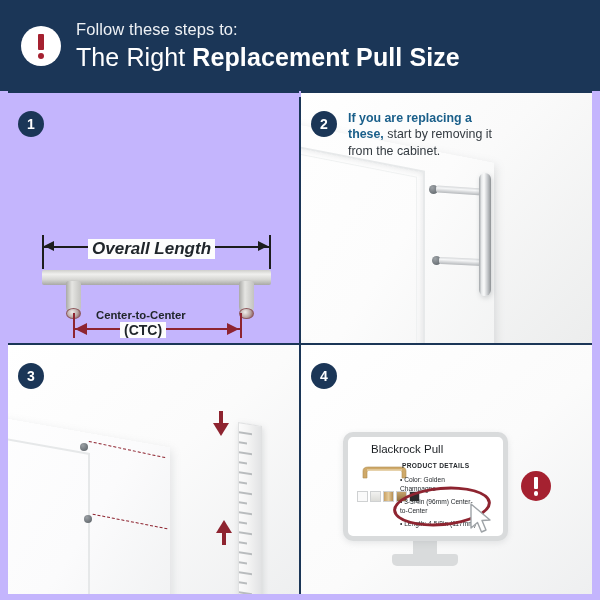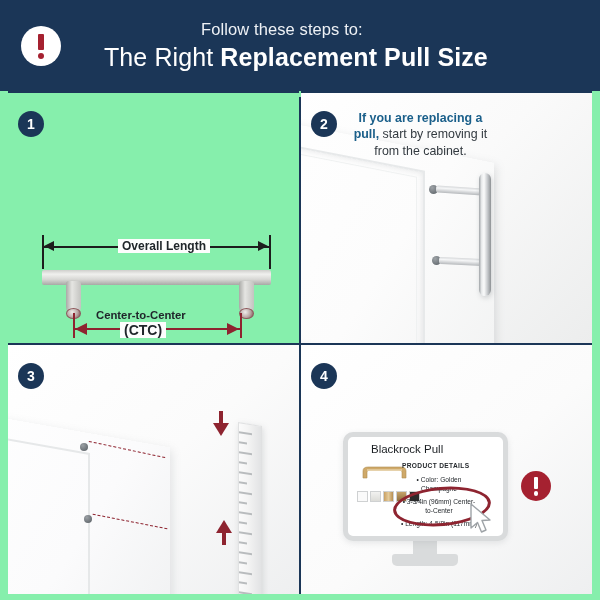--- a/index.html
+++ b/index.html
@@ -5,22 +5,21 @@
   html,body{margin:0;padding:0;}
   body{
     width:600px;height:600px;
     font-family:"Liberation Sans", sans-serif;
     background:#ffffff;
     overflow:hidden;
   }
   .infographic{
     position:relative;
     width:600px;height:600px;
-    background:#86efac;
-    text-align:center;
+    background:#c4b5fd;
   }
 
   
   .header{
     position:absolute;left:0;top:0;width:600px;height:91px;
     background:#1b3657;
     display:flex;align-items:center;
   }
   .header-icon{
     width:40px;height:40px;border-radius:50%;
@@ -35,21 +34,21 @@
   }
   .header-icon .bang-dot{
     position:absolute;left:50%;top:27px;width:6px;height:6px;
     margin-left:-3px;background:#a52130;border-radius:50%;
   }
   .header-text{color:#ffffff;line-height:1;}
   .header-line1{
     font-size:16.5px;font-weight:400;color:#eef1f5;
     letter-spacing:.1px;margin-bottom:7px;
   }
-  .header-line2{font-size:25px;letter-spacing:.1px;white-space:nowrap;margin-left:28px;}
+  .header-line2{font-size:25px;letter-spacing:.1px;white-space:nowrap;}
   .header-line2 .light{font-weight:400;color:#ffffff;}
   .header-line2 .bold{font-weight:700;color:#ffffff;}
 
   
   .grid{
     position:absolute;left:0;top:91px;width:600px;height:509px;
   }
   .vline{
     position:absolute;left:299px;top:6px;width:2px;height:497px;background:#1b3657;
   }
@@ -81,23 +80,23 @@
     font-size:12.4px;line-height:16.4px;color:#333a40;
     max-width:205px;
   }
   .step-text .hl{color:#1a5f8a;font-weight:700;}
   .step-text .hl-ul{color:#1a5f8a;font-weight:700;text-decoration:underline;}
   .step-text .it{font-style:italic;}
 
   
   .p1-art{position:absolute;left:0;top:70px;width:291px;height:180px;}
   .ol-label{
-    position:absolute;left:110px;top:76px;
-    font-size:12px;font-weight:700;color:#20262b;
-    background:#fdfdfd;padding:0 4px;z-index:3;white-space:nowrap;
+    position:absolute;left:80px;top:76px;
+    font-size:17px;font-weight:700;color:#20262b;
+    background:#fdfdfd;padding:0 4px;z-index:3;white-space:nowrap;font-style:italic;
   }
   .ol-line{position:absolute;left:35px;top:83px;width:228px;height:1.6px;background:#1d1d1d;}
   .ol-tick-l{position:absolute;left:34px;top:72px;width:1.6px;height:34px;background:#1d1d1d;}
   .ol-tick-r{position:absolute;left:261px;top:72px;width:1.6px;height:34px;background:#1d1d1d;}
   .ol-arr-l{
     position:absolute;left:36px;top:78px;width:0;height:0;
     border-top:5px solid transparent;border-bottom:5px solid transparent;
     border-right:10px solid #1d1d1d;
   }
   .ol-arr-r{
@@ -370,21 +369,21 @@
         <div class="cab-inset"></div>
         <div class="cab-inset2"></div>
         <div class="cab-hole cab-hole-t"></div>
         <div class="cab-hole cab-hole-b"></div>
         <div class="pull-stem pull-stem-t"></div>
         <div class="pull-stem pull-stem-b"></div>
         <div class="pull-bar"></div>
       </div>
       <div class="step-head">
         <div class="num">2</div>
-        <div class="step-text" style="max-width:145px;"><span class="hl">If you are replacing a pull,</span> start by removing it from the cabinet.</div>
+        <div class="step-text" style="max-width:145px;"><span class="hl">If you are replacing a these,</span> start by removing it from the cabinet.</div>
       </div>
     </div>
 
     <div class="panel p3">
       <div class="ruler-wrap">
         <div class="ruler-bg"></div>
         <div class="r-door"></div>
         <div class="r-inset"></div>
         <div class="r-hole r-hole-t"></div>
         <div class="r-hole r-hole-b"></div>

